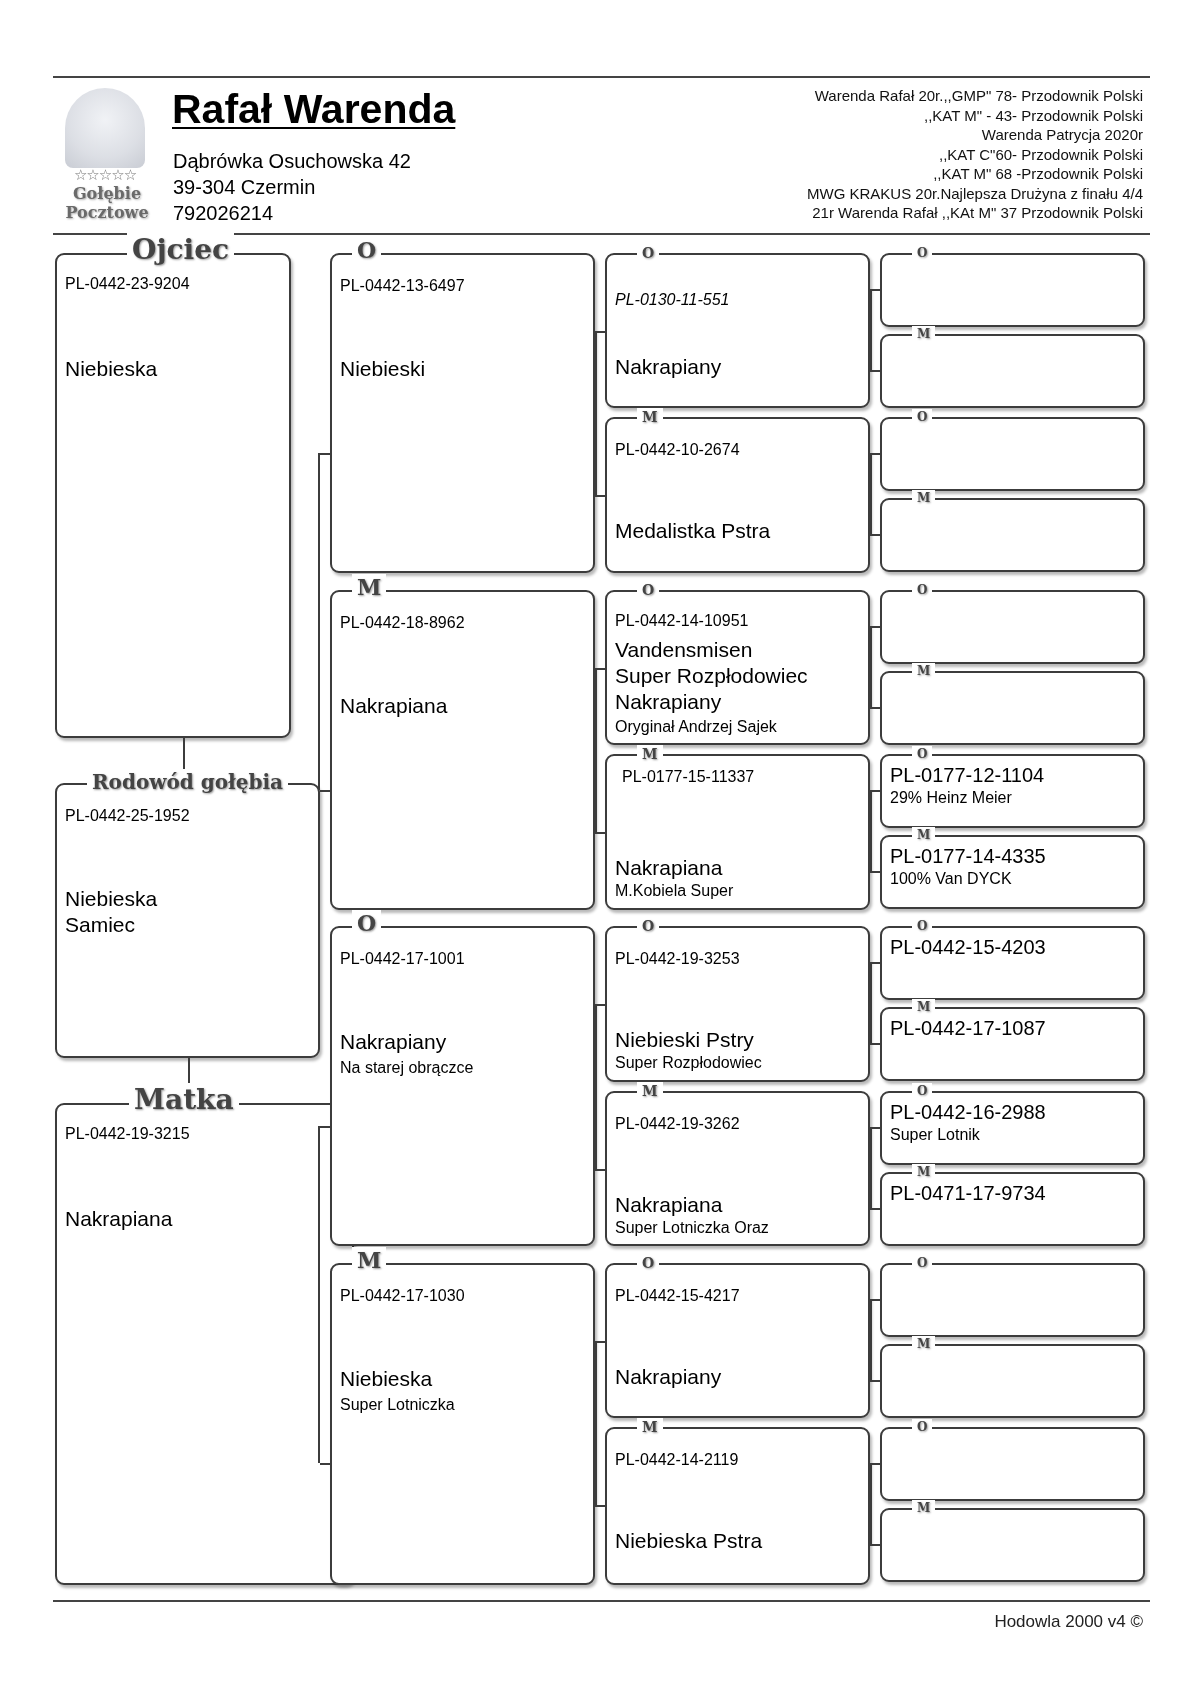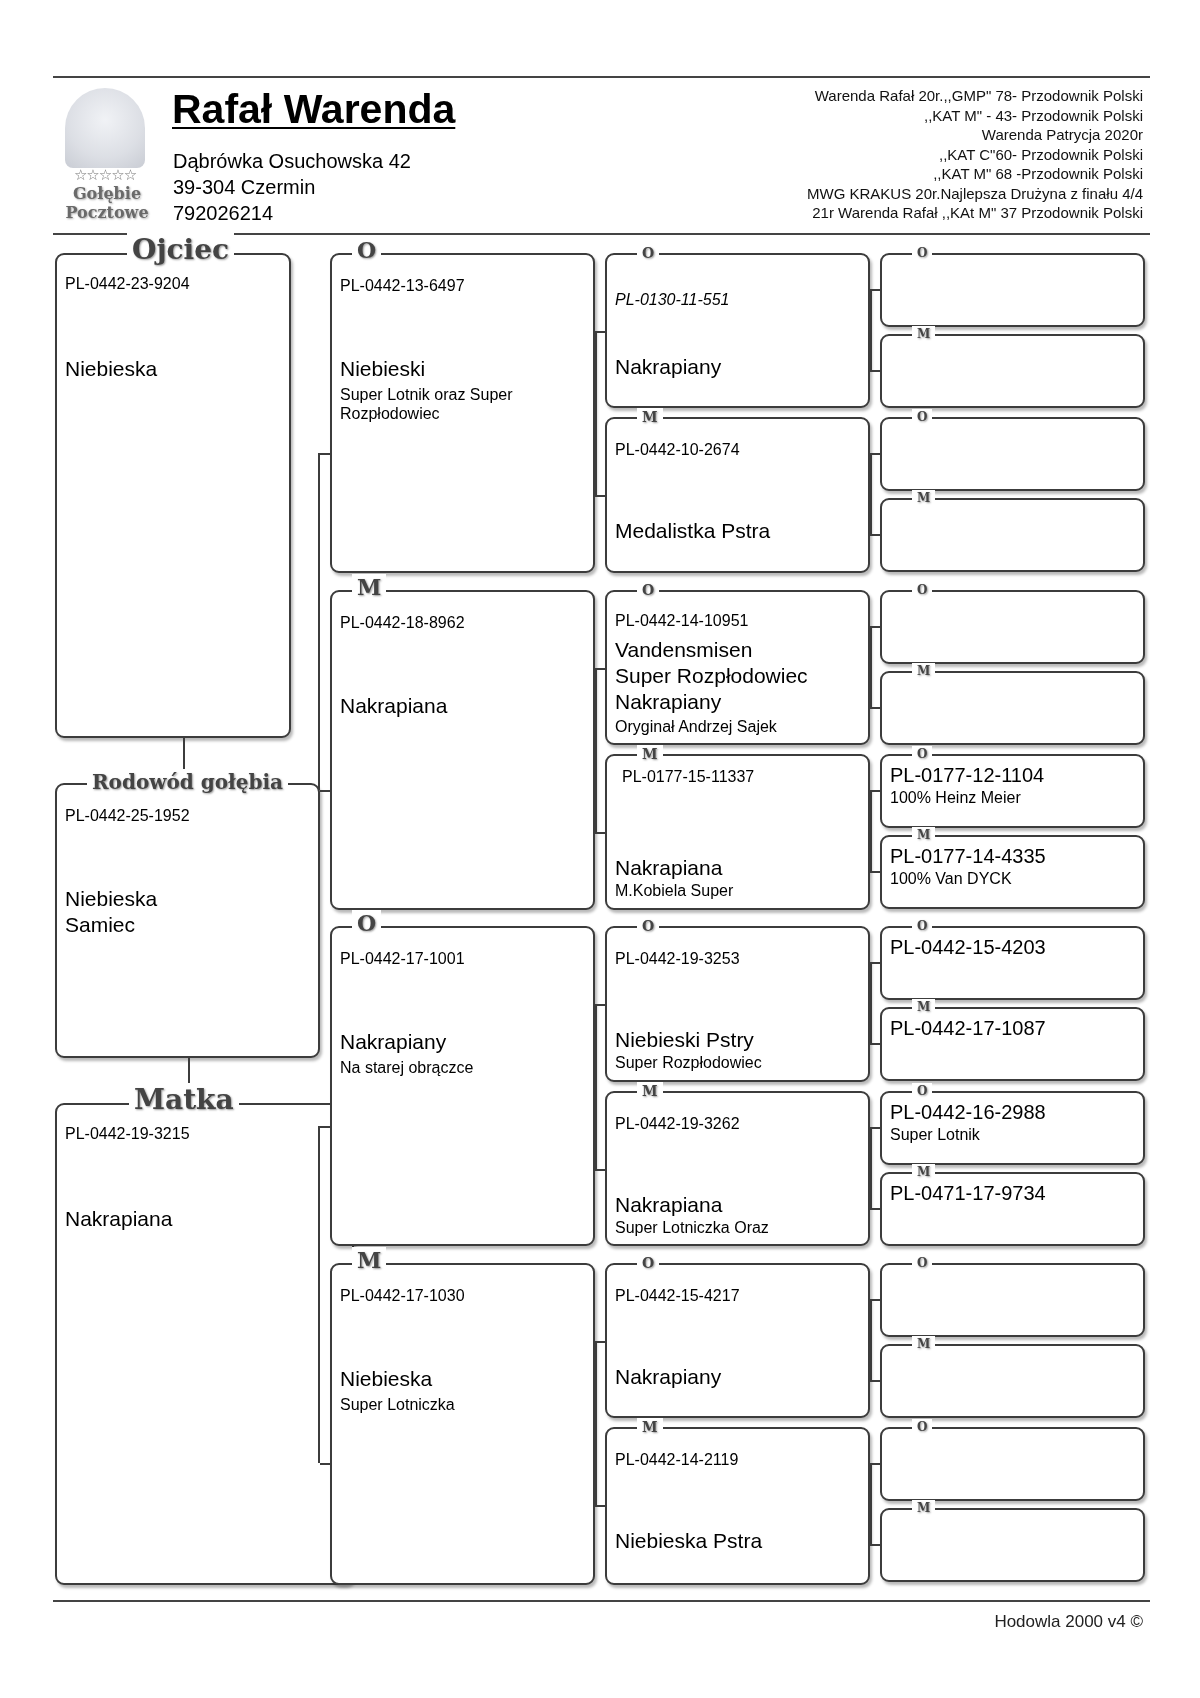--- a/index.html
+++ b/index.html
@@ -72,21 +72,20 @@
   <span class="lbl big" style="left:72px;">Matka</span>
   <div class="ring" style="top:20px;">PL-0442-19-3215</div>
   <div class="color" style="top:102px;">Nakrapiana</div>
 </div>
 
 <div id="col2">
     <div class="box" style="left:330px;top:253px;width:265px;height:320px;">
       <span class="lbl c2">O</span>
       <div class="ring" style="top:22px;">PL-0442-13-6497</div>
       <div class="color" style="top:102px;">Niebieski</div>
-      <div class="note" style="top:130px;width:240px;">Super Lotnik oraz Super Rozpłodowiec</div>
     </div>
     <div class="hline" style="left:320px;top:453px;width:10px;height:2px;"></div>
     <div class="box" style="left:330px;top:590px;width:265px;height:320px;">
       <span class="lbl c2">M</span>
       <div class="ring" style="top:22px;">PL-0442-18-8962</div>
       <div class="color" style="top:102px;">Nakrapiana</div>
     </div>
     <div class="hline" style="left:320px;top:790px;width:10px;height:2px;"></div>
     <div class="box" style="left:330px;top:926px;width:265px;height:320px;">
       <span class="lbl c2">O</span>
@@ -182,21 +181,21 @@
     </div>
     <div class="box" style="left:880px;top:590px;width:265px;height:74px;">
       <span class="lbl c4">O</span>
     </div>
     <div class="box" style="left:880px;top:671px;width:265px;height:74px;">
       <span class="lbl c4">M</span>
     </div>
     <div class="box" style="left:880px;top:754px;width:265px;height:74px;">
       <span class="lbl c4">O</span>
       <div class="ring c4r" style="top:8px;">PL-0177-12-1104</div>
-      <div class="note c4n" style="top:32px;">100% Heinz Meier</div>
+      <div class="note c4n" style="top:32px;">29% Heinz Meier</div>
     </div>
     <div class="box" style="left:880px;top:835px;width:265px;height:74px;">
       <span class="lbl c4">M</span>
       <div class="ring c4r" style="top:8px;">PL-0177-14-4335</div>
       <div class="note c4n" style="top:32px;">100% Van DYCK</div>
     </div>
     <div class="box" style="left:880px;top:926px;width:265px;height:74px;">
       <span class="lbl c4">O</span>
       <div class="ring c4r" style="top:8px;">PL-0442-15-4203</div>
     </div>

